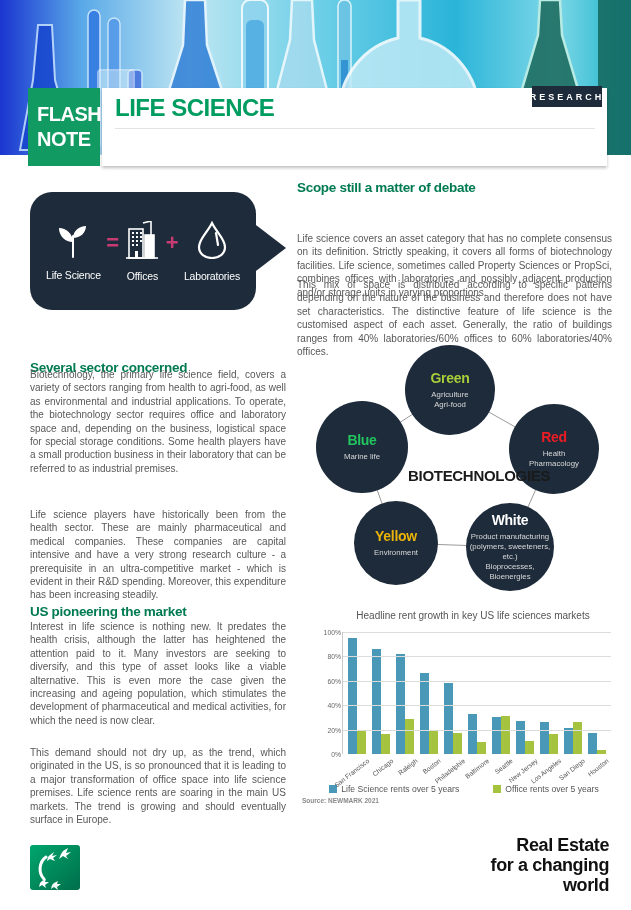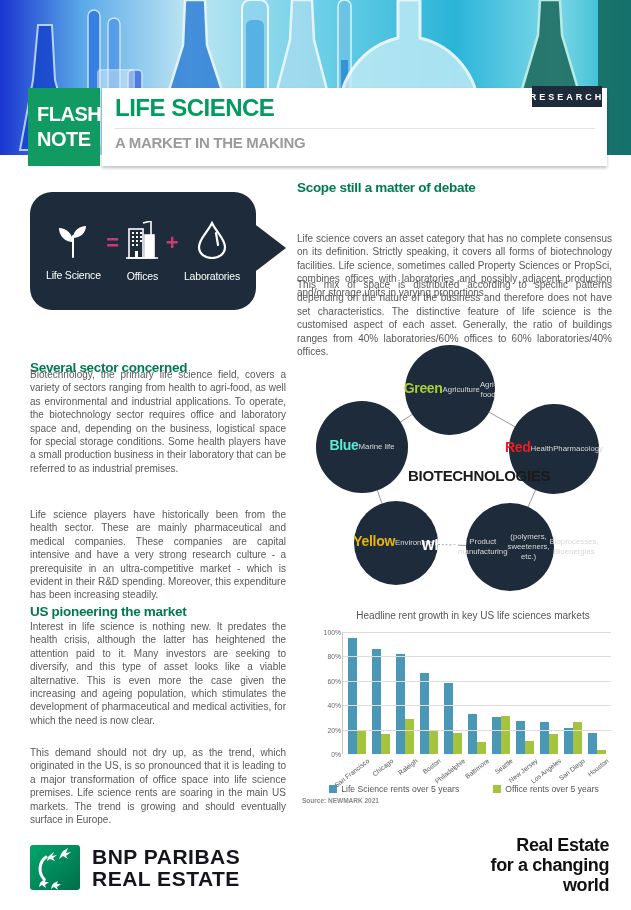--- a/index.html
+++ b/index.html
@@ -26,21 +26,21 @@
   .eq-term{display:flex;flex-direction:column;align-items:center;gap:7px;color:#fff;}
   .eq-term .lbl{font-size:10.5px;letter-spacing:-0.2px;white-space:nowrap;}
   .eq-op{color:#c53b72;font-size:22px;font-weight:bold;margin-top:-16px;}
   
   .green-h{position:absolute;font-size:13.5px;font-weight:bold;color:#007a50;letter-spacing:-0.3px;}
   .body-p{position:absolute;font-size:10px;line-height:13.4px;color:#58585a;text-align:justify;}
   
   .biotech{position:absolute;left:308px;top:342px;width:306px;height:258px;}
   .biotech svg.links{position:absolute;left:0;top:0;}
   .bio-circle{position:absolute;background:#1d2b3a;border-radius:50%;color:#d9d9d9;
-      display:flex;flex-direction:row;align-items:center;justify-content:center;text-align:center;}
+      display:flex;flex-direction:column;align-items:center;justify-content:center;text-align:center;}
   .bio-circle .cname{font-weight:bold;font-size:14px;letter-spacing:-0.3px;margin-bottom:4px;}
   .bio-circle .cline{font-size:7.8px;line-height:10px;}
   .bio-center{position:absolute;font-size:15px;font-weight:bold;color:#1a1a1a;letter-spacing:-0.3px;}
   
   .chart{position:absolute;left:314px;top:610px;width:300px;height:205px;}
   .chart-title{text-align:center;font-size:10px;color:#555;margin:0 0 11px 18px;}
   .chart-plot{position:relative;margin-left:28px;width:268px;height:122px;border-left:1px solid #c9c9c9;}
   .gridline{position:absolute;left:0;width:268px;height:1px;background:#dcdcdc;}
   .ytick{position:absolute;right:270px;font-size:6.8px;color:#666;transform:translateY(-50%);white-space:nowrap;}
   .bar-groups{position:absolute;left:0;bottom:0;width:268px;height:122px;display:flex;align-items:flex-end;
@@ -108,21 +108,20 @@
     </svg>
   </div>
 
   <div class="flash-block">
     <div class="w">FLASH</div>
     <div class="w">NOTE</div>
   </div>
   <div class="title-band">
     <div class="doc-title">LIFE SCIENCE</div>
     <div class="band-rule"></div>
-    <div class="doc-subtitle">A MARKET IN THE MAKING</div>
   </div>
   <div class="research-badge">RESEARCH</div>
 
   <div class="bubble">
     <div class="eq-term">
       <span>
         <svg width="34" height="36" viewBox="0 0 34 36">
             <g stroke="#fff" stroke-width="2" fill="none" stroke-linecap="round">
               <path d="M17 35 L17 14"></path>
               <path d="M17 20 C17 12 10 6 3 6 C3 14 9 20 17 20 Z" fill="#fff" stroke="none"></path>
@@ -191,21 +190,21 @@
         <line x1="88" y1="201" x2="202" y2="205"></line>
       </g>
     </svg>
     <div id="biotech-circles">
         <div class="bio-circle" style="left: 97px; top: 3px; width: 90px; height: 90px;">
           <div class="cname" style="color: rgb(168, 206, 56);">Green</div>
           <div class="cline">Agriculture</div>
           <div class="cline">Agri-food</div>
         </div>
         <div class="bio-circle" style="left: 8px; top: 59px; width: 92px; height: 92px;">
-          <div class="cname" style="color: #5eead4;">Blue</div>
+          <div class="cname" style="color: #22c55e;">Blue</div>
           <div class="cline">Marine life</div>
         </div>
         <div class="bio-circle" style="left: 201px; top: 62px; width: 90px; height: 90px;">
           <div class="cname" style="color: rgb(237, 28, 36);">Red</div>
           <div class="cline">Health</div>
           <div class="cline">Pharmacology</div>
         </div>
         <div class="bio-circle" style="left: 46px; top: 159px; width: 84px; height: 84px;">
           <div class="cname" style="color: #eab308;">Yellow</div>
           <div class="cline">Environment</div>
@@ -320,23 +319,19 @@
         </linearGradient>
       </defs>
       <rect x="0" y="0" width="50" height="45" rx="3" fill="url(#logoGrad)"></rect>
       <path d="M14 34 C8 28 9 17 16 12" stroke="#fff" stroke-width="3" fill="none" stroke-linecap="round"></path>
       <path d="M20 10 L24 7 L22 11 L27 10 L23 13 L25 16 L20 14 L17 16 L18 12 Z" fill="#fff"></path>
       <path d="M33 6 L38 3 L36 8 L41 7 L36 11 L38 14 L33 11 L29 14 L31 9 Z" fill="#fff"></path>
       <path d="M12 36 L16 34 L15 37 L19 37 L15 40 L16 43 L12 40 L9 42 L10 38 Z" fill="#fff"></path>
       <path d="M24 38 L28 36 L27 39 L31 39 L27 42 L28 45 L24 42 L21 44 L22 40 Z" fill="#fff" opacity="0.95"></path>
     </svg>
   </div>
-  <div class="footer-wordmark">
-    <div>BNP PARIBAS</div>
-    <div>REAL ESTATE</div>
-  </div>
   <div class="tagline">
     <div>Real Estate</div>
     <div>for a changing</div>
     <div>world</div>
   </div>
 
 </div>
 
 </body></html>

